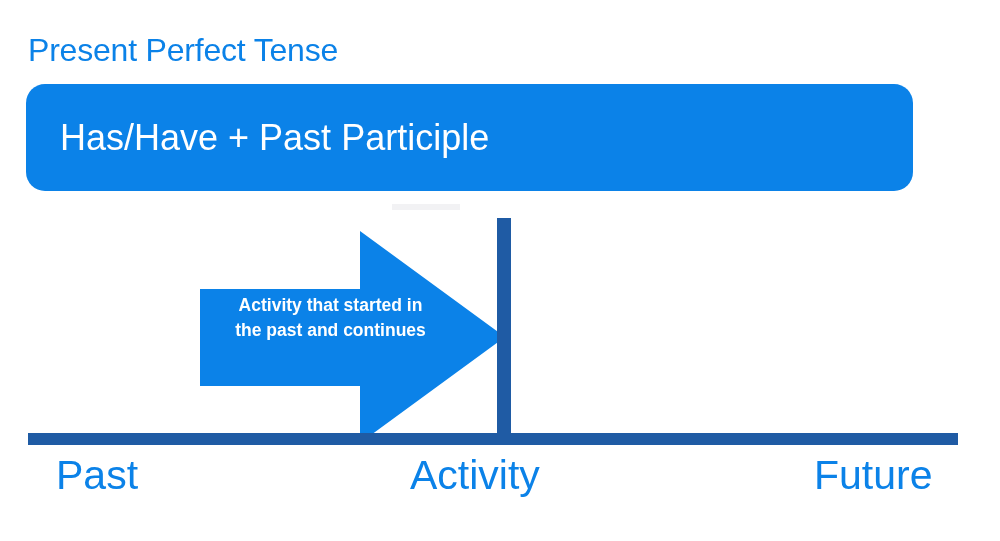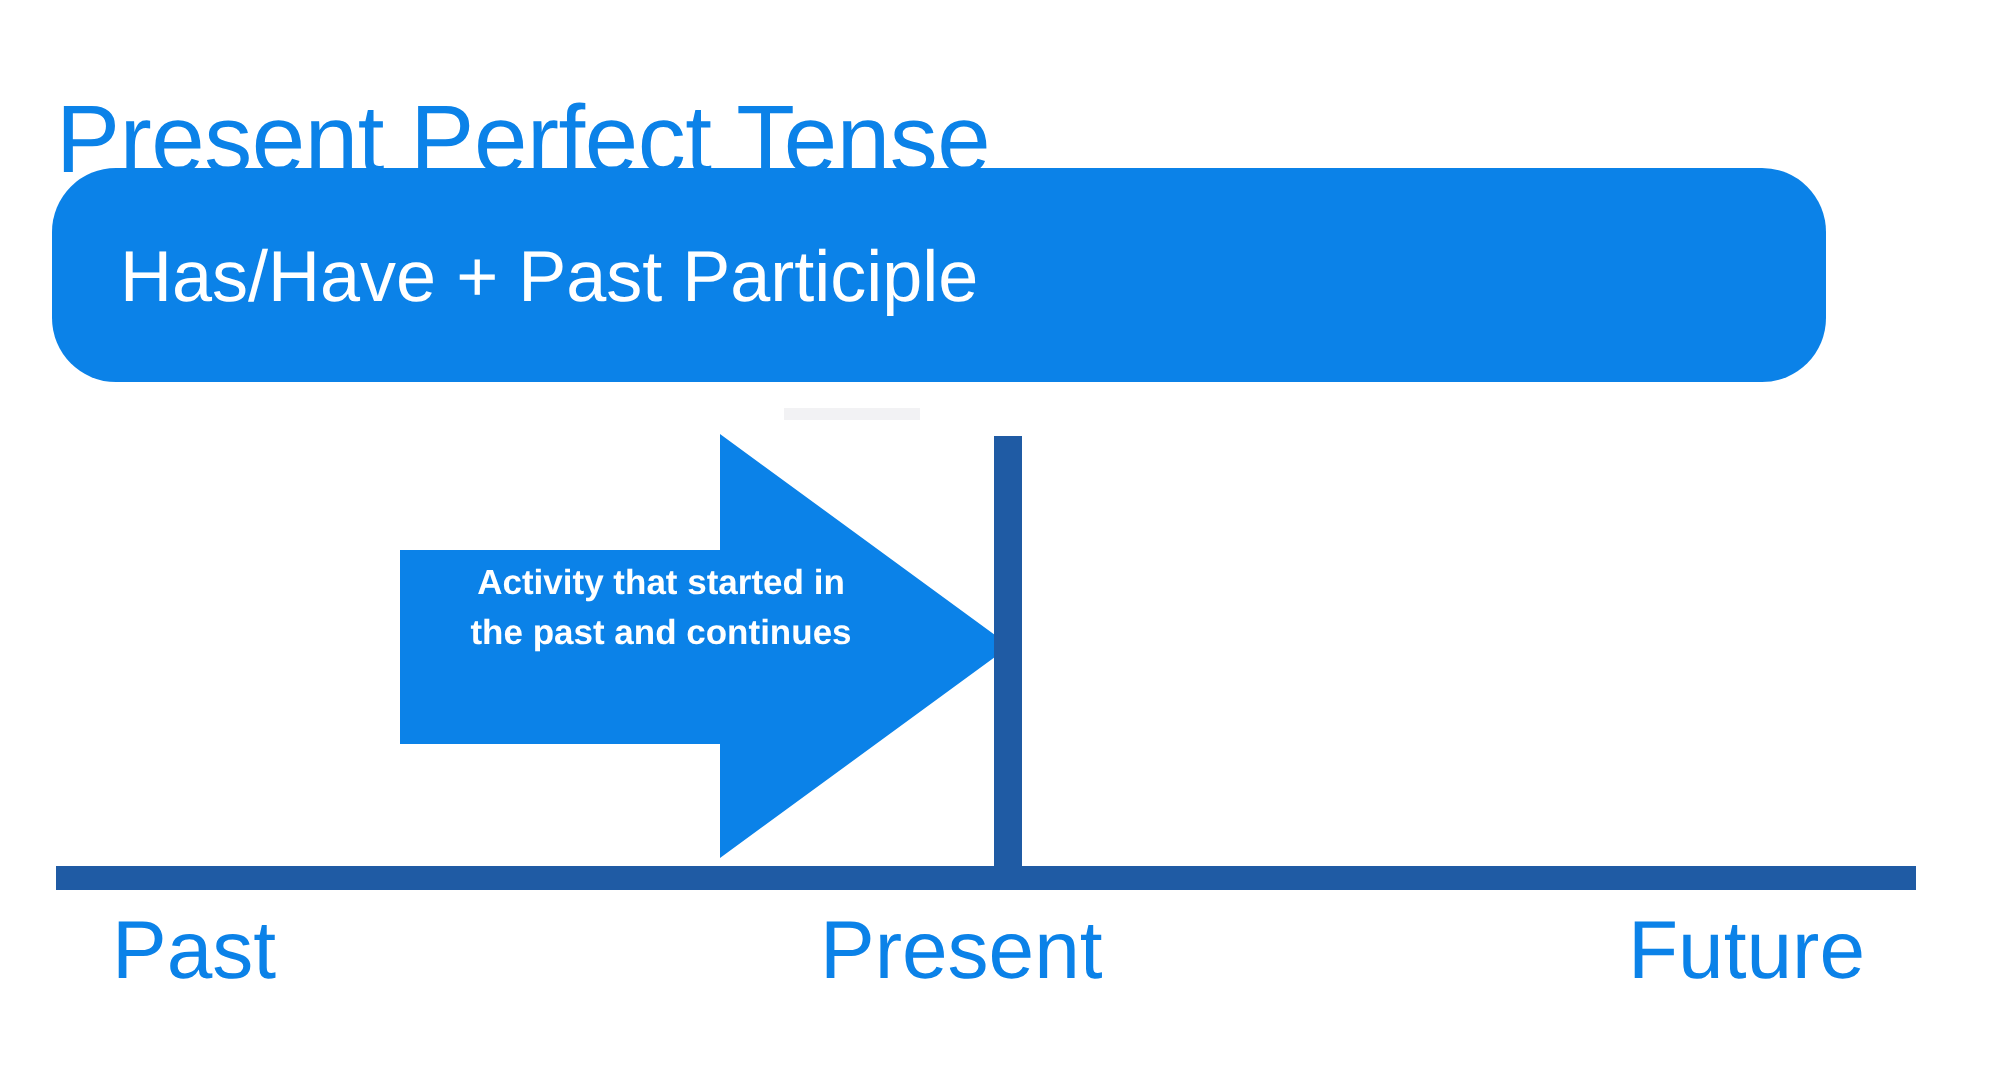--- a/index.html
+++ b/index.html
@@ -16,37 +16,37 @@
     height: 541px;
     background: #ffffff;
     overflow: hidden;
   }
 
   
   .slide-title {
     position: absolute;
     left: 28px;
     top: 12px;
-    font-size: 48px;
+    font-size: 32px;
     font-weight: normal;
     color: #0b82e8;
     letter-spacing: -0.2px;
     white-space: nowrap;
     line-height: 1.12;
   }
 
   
   .formula-banner {
     position: absolute;
     left: 26px;
     top: 84px;
     width: 887px;
     height: 107px;
     background: #0b82e8;
-    border-radius: 32px;
+    border-radius: 19px;
     box-sizing: border-box;
   }
   .formula-text {
     position: absolute;
     left: 34px;
     top: 50%;
     transform: translateY(-50%);
     font-size: 36px;
     color: #ffffff;
     white-space: nowrap;
@@ -68,21 +68,21 @@
     top: 218px;
     width: 14px;
     height: 222px;
     background: #1f5ba4;
   }
 
   
   .arrow-wrap {
     position: absolute;
     left: 200px;
-    top: 217px;
+    top: 231px;
     width: 305px;
     height: 212px;
   }
   .arrow-svg {
     display: block;
     width: 305px;
     height: 212px;
   }
   .arrow-caption {
     position: absolute;
@@ -140,17 +140,17 @@
       <div>the past and continues</div>
     </div>
   </div>
 
   <div class="present-marker"></div>
 
   <div class="timeline-axis"></div>
 
   <div class="axis-label past">Past</div>
 
-  <div class="axis-label present">Present</div>
+  <div class="axis-label present">Activity</div>
 
   <div class="axis-label future">Future</div>
 
 </div>
 
 </body></html>

